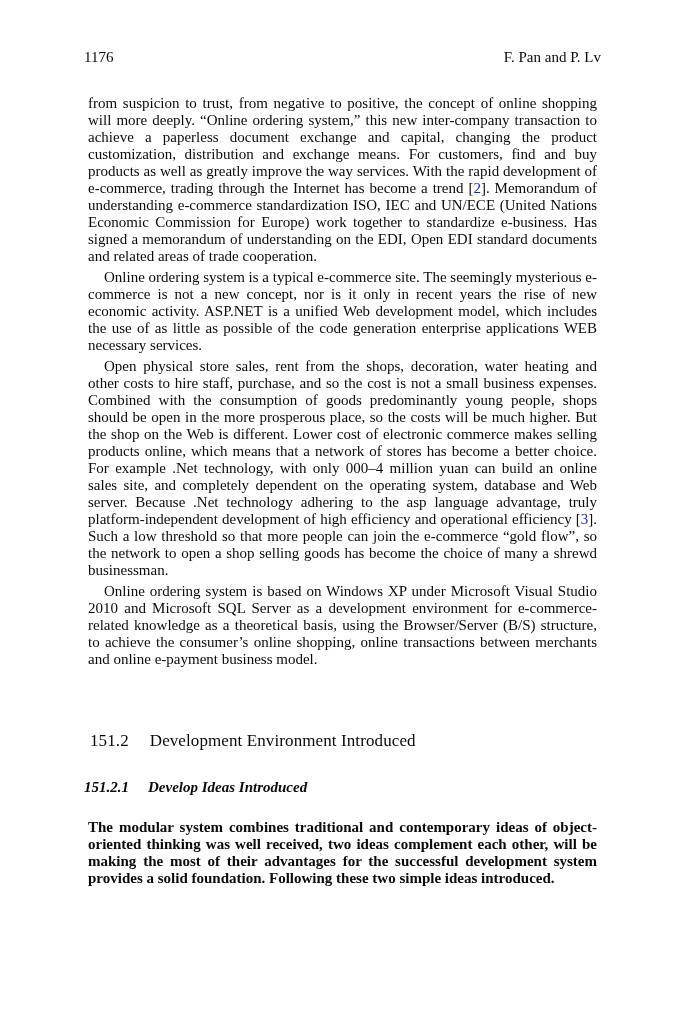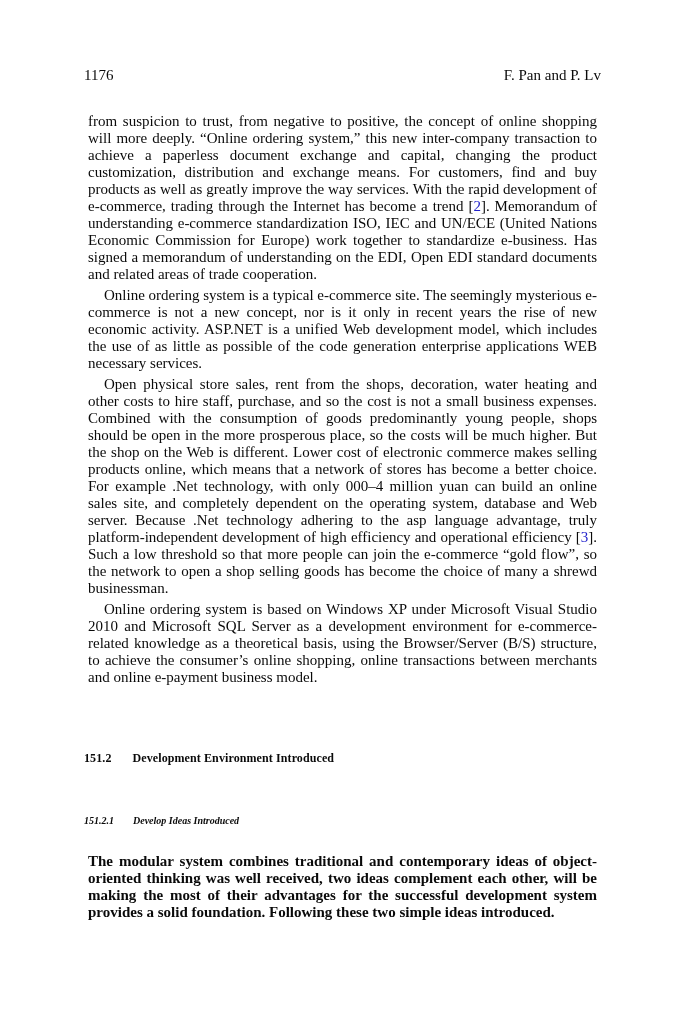--- a/index.html
+++ b/index.html
@@ -8,21 +8,21 @@
     width: 683px;
     height: 1036px;
     background: #ffffff;
     font-family: "Liberation Serif", serif;
     color: #0a0a0a;
     overflow: hidden;
   }
   .content {
     position: absolute;
     left: 84px;
-    top: 66px;
+    top: 48px;
     width: 517px;
   }
   .running-header {
     display: flex;
     justify-content: space-between;
     align-items: baseline;
     font-size: 15px;
     line-height: 19px;
   }
   .body-text { margin-top: 28px; }
@@ -32,30 +32,30 @@
     line-height: 17px;
     text-align: justify;
   }
   .body-text p.indent { text-indent: 16px; }
   .cite {
     color: #2323cc;
     text-decoration: none;
     cursor: pointer;
   }
   h2.section-heading {
-    margin: 62px 0 0 0;
-    font-size: 12px;
-    font-weight: bold;
+    margin: 62px 0 0 6px;
+    font-size: 17px;
+    font-weight: normal;
     line-height: 21px;
     letter-spacing: 0.1px;
   }
   h2.section-heading .sec-num { margin-right: 21px; }
   h3.subsection-heading {
-    margin: 42px 0 0 0;
-    font-size: 10px;
+    margin: 26px 0 0 0;
+    font-size: 15px;
     font-weight: bold;
     font-style: italic;
     line-height: 20px;
   }
   h3.subsection-heading .sec-num { margin-right: 19px; }
   p.after-heading { margin-top: 22px !important; font-weight: bold; }
 </style>
 </head>
 <body>
 

